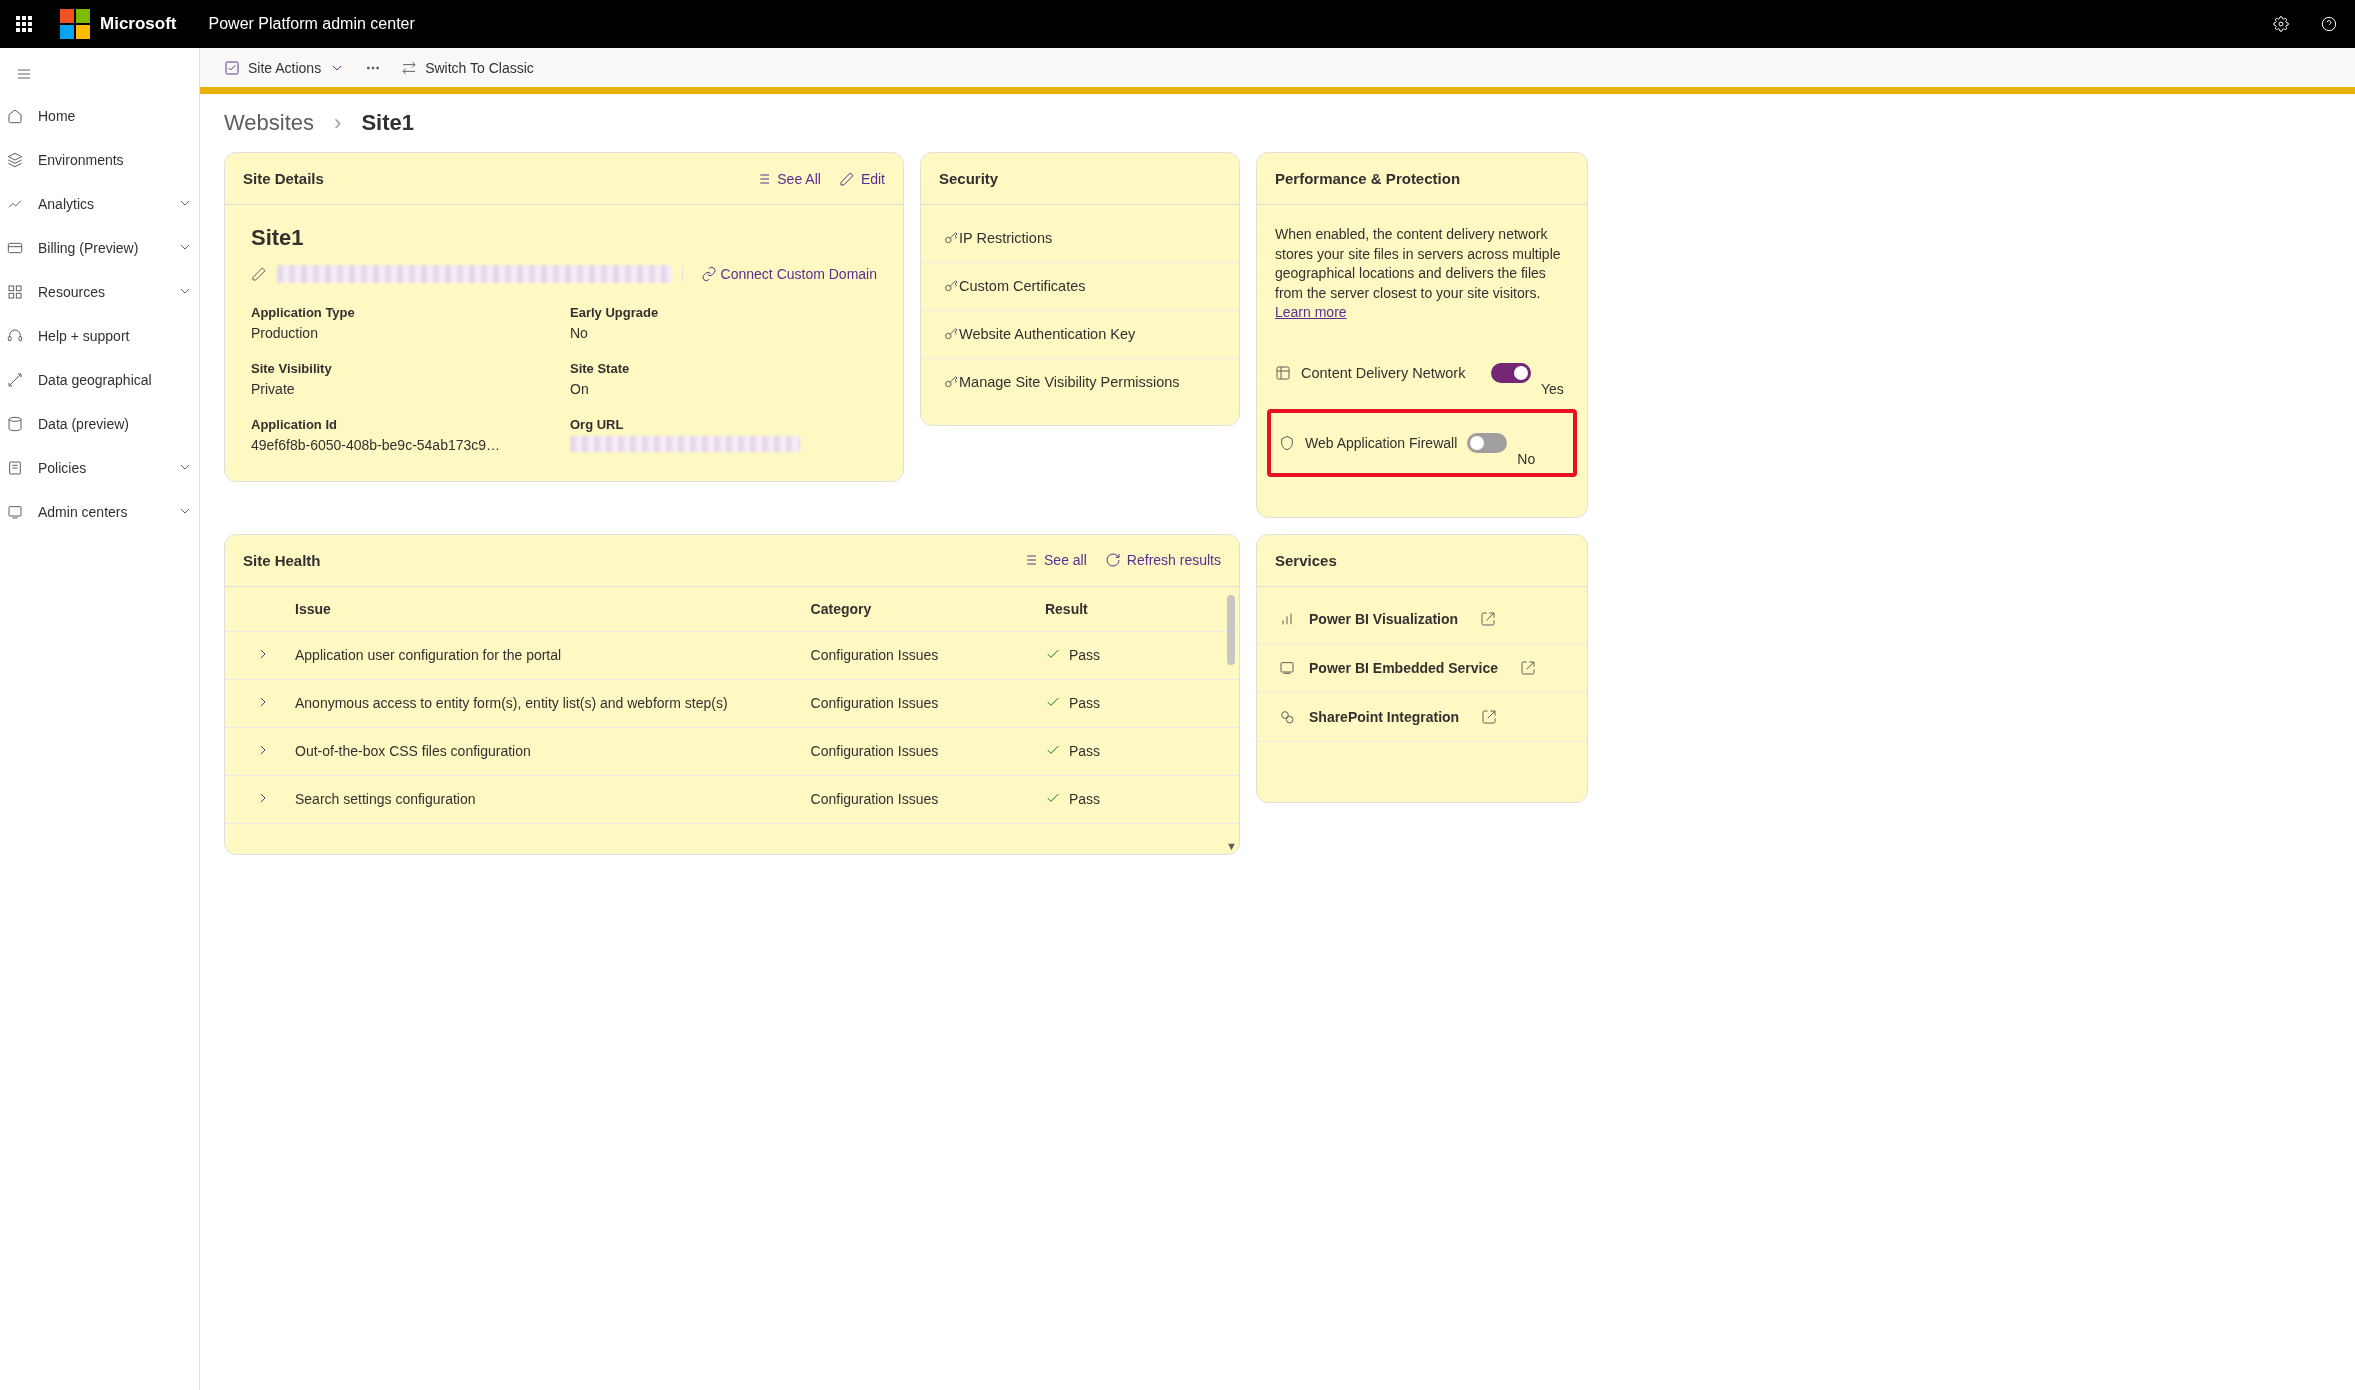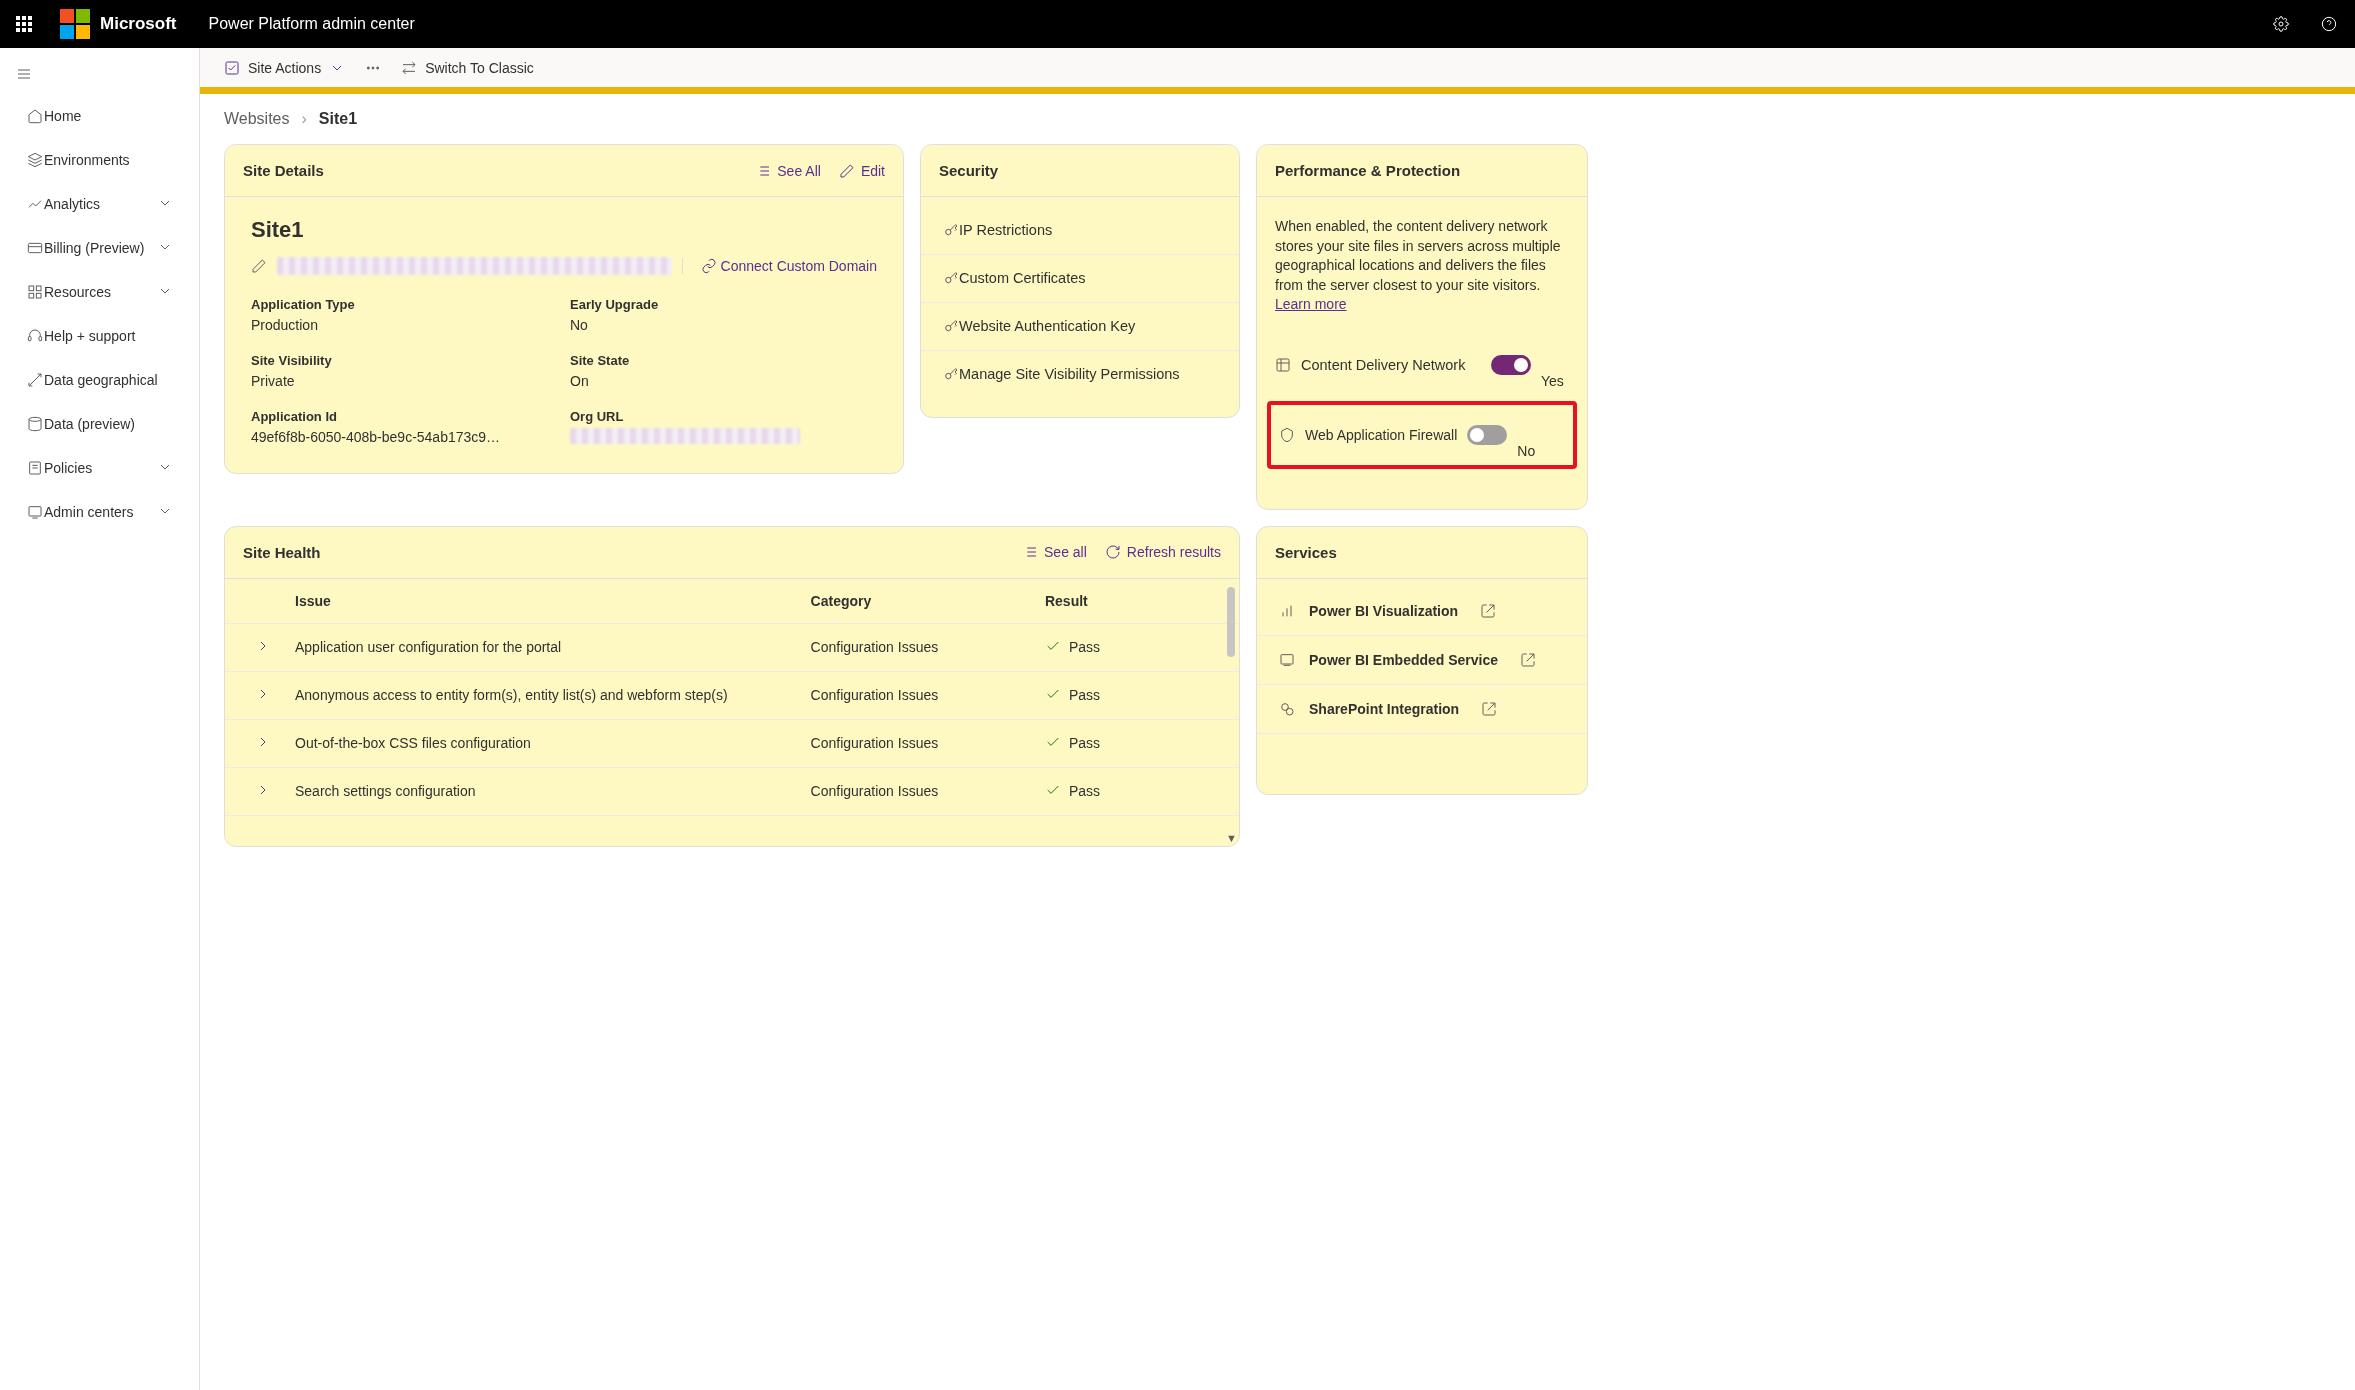--- a/index.html
+++ b/index.html
@@ -46,40 +46,40 @@
   .leftnav {
     width: 200px;
     border-right: 1px solid #e1dfdd;
     padding-top: 6px;
     background:#fff;
     flex-shrink:0;
   }
   .hamburger { width:48px; height:40px; display:flex; align-items:center; justify-content:center; cursor:pointer;}
   .nav-item {
     display:flex; align-items:center;
-    height:44px; padding:0 26px;
+    height:44px; padding:0 6px;
     cursor:pointer;
-    gap:0;
+    gap:14px;
     color:#323130;
   }
   .nav-item .chev { margin-left:auto; }
   .nav-icon { width:18px; height:18px; display:flex; align-items:center; justify-content:center; color:#605e5c;}
   .nav-icon svg { stroke:#605e5c; fill:none; }
 
   
   .main { flex:1; display:flex; flex-direction:column; overflow:auto; }
   .commandbar {
     height:46px; border-bottom:7px solid #eab308;
     background:#faf9f8;
     display:flex; align-items:center; padding:0 24px; gap:20px;
   }
   .cmd { display:flex; align-items:center; gap:8px; color:#323130; cursor:pointer; font-size:14px;}
   .cmd svg { stroke:#605e5c; }
   .cmd.purple svg { stroke:#5b2e91; }
-  .breadcrumb { padding:16px 24px 8px; display:flex; align-items:flex-start; gap:12px; font-size:16px;}
+  .breadcrumb { padding:16px 24px 8px; display:flex; align-items:flex-start; gap:20px; font-size:22px;}
   .breadcrumb .crumb-link { color:#605e5c; cursor:pointer; }
   .breadcrumb .crumb-sep { color:#a19f9d; }
   .breadcrumb .crumb-current { color:#323130; font-weight:600; }
 
   .content { padding:8px 24px 24px; display:flex; gap:16px; flex-wrap:wrap; align-items:flex-start;}
 
   .card {
     background:#fef9c3; border:1px solid #e1dfdd; border-radius:12px;
   }
   .card-header {

